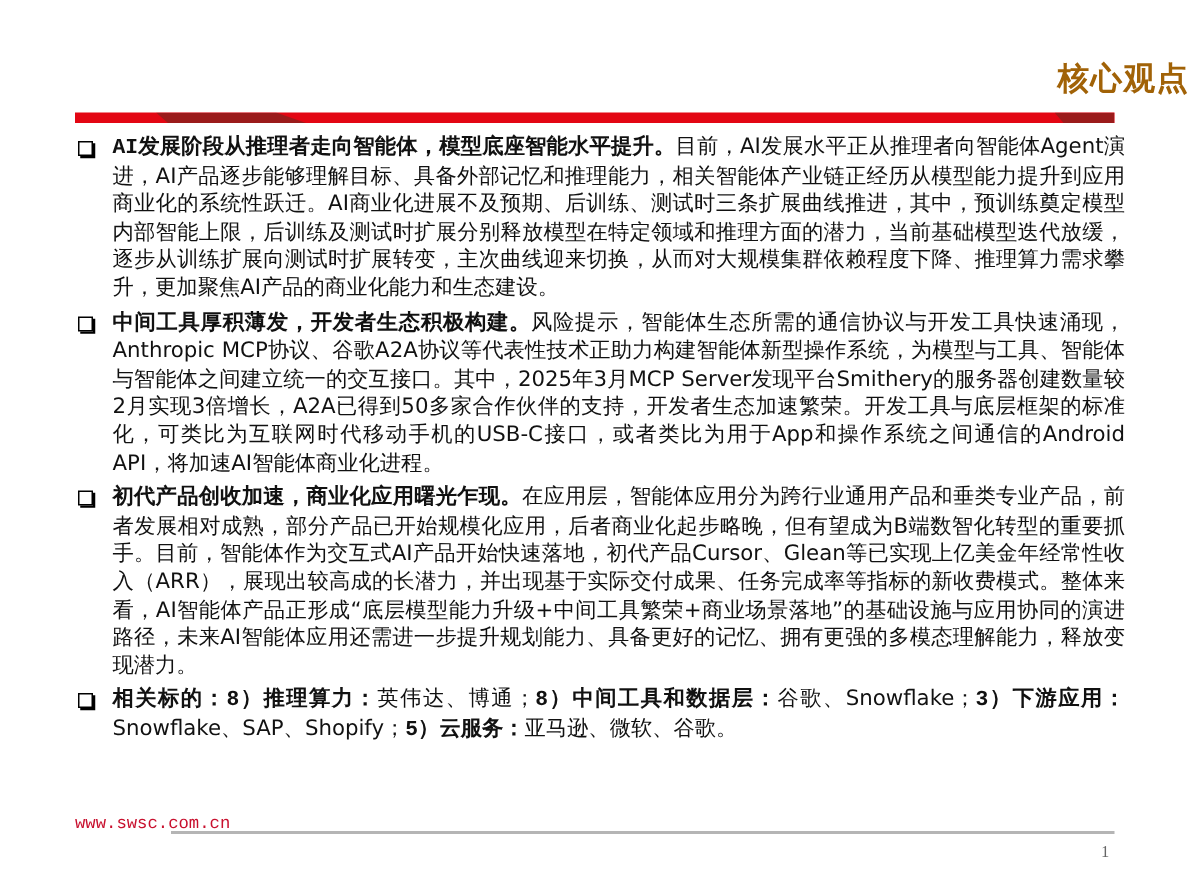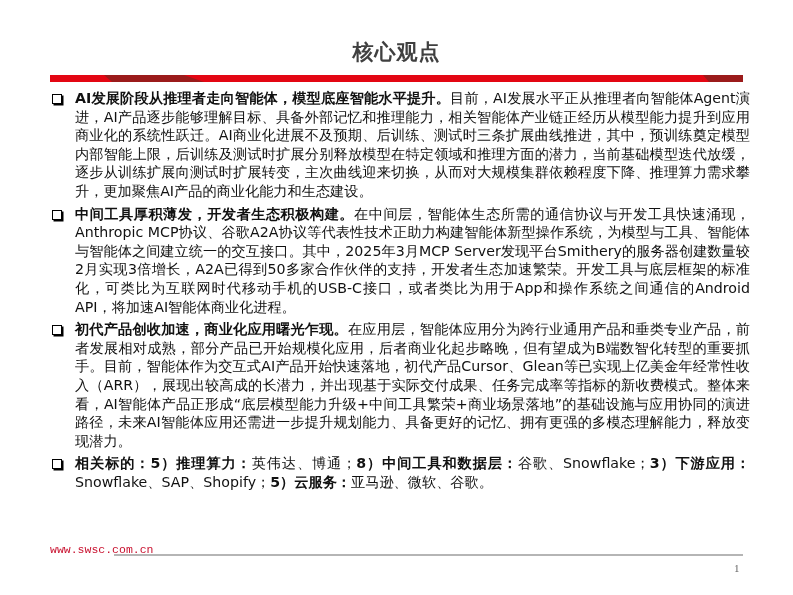--- a/index.html
+++ b/index.html
@@ -13,25 +13,25 @@
       position: relative;
       overflow: hidden;
       font-family: "DejaVu Sans", "Liberation Sans", sans-serif;
       color: #111111;
     }
     .page-title {
       position: absolute;
       top: 38px;
       left: 0;
       width: 793px;
-      text-align: center;
+      text-align: right;
       font-size: 21px;
       font-weight: bold;
       letter-spacing: 1px;
-      color: #404040;
+      color: #a16207;
     }
     .title-bar {
       position: absolute;
       top: 75px;
       left: 50px;
       width: 693px;
       height: 7px;
       background: #e30613;
       overflow: hidden;
     }
@@ -71,20 +71,21 @@
       left: 2px;
       top: 5px;
       width: 8px;
       height: 8px;
       border: 1.4px solid #000;
       box-shadow: 1.5px 1.5px 0 #000;
       background: #fff;
     }
     .bullet-item b {
       font-weight: bold;
+      font-family: Liberation Mono, monospace;
     }
     .footer-url {
       position: absolute;
       top: 543px;
       left: 50px;
       font-family: Liberation Mono, monospace;
       font-size: 11.5px;
       color: #c8102e;
     }
     .footer-line {
@@ -116,31 +117,31 @@
 
 <div class="content">
 
   <div class="bullet-item">
     <span class="bullet-box"></span>
     <b>AI发展阶段从推理者走向智能体，模型底座智能水平提升。</b><span>目前，AI发展水平正从推理者向智能体Agent演进，AI产品逐步能够理解目标、具备外部记忆和推理能力，相关智能体产业链正经历从模型能力提升到应用商业化的系统性跃迁。AI商业化进展不及预期、后训练、测试时三条扩展曲线推进，其中，预训练奠定模型内部智能上限，后训练及测试时扩展分别释放模型在特定领域和推理方面的潜力，当前基础模型迭代放缓，逐步从训练扩展向测试时扩展转变，主次曲线迎来切换，从而对大规模集群依赖程度下降、推理算力需求攀升，更加聚焦AI产品的商业化能力和生态建设。</span>
   </div>
 
   <div class="bullet-item">
     <span class="bullet-box"></span>
-    <b>中间工具厚积薄发，开发者生态积极构建。</b><span>在中间层，智能体生态所需的通信协议与开发工具快速涌现，Anthropic MCP协议、谷歌A2A协议等代表性技术正助力构建智能体新型操作系统，为模型与工具、智能体与智能体之间建立统一的交互接口。其中，2025年3月MCP Server发现平台Smithery的服务器创建数量较2月实现3倍增长，A2A已得到50多家合作伙伴的支持，开发者生态加速繁荣。开发工具与底层框架的标准化，可类比为互联网时代移动手机的USB-C接口，或者类比为用于App和操作系统之间通信的Android API，将加速AI智能体商业化进程。</span>
+    <b>中间工具厚积薄发，开发者生态积极构建。</b><span>风险提示，智能体生态所需的通信协议与开发工具快速涌现，Anthropic MCP协议、谷歌A2A协议等代表性技术正助力构建智能体新型操作系统，为模型与工具、智能体与智能体之间建立统一的交互接口。其中，2025年3月MCP Server发现平台Smithery的服务器创建数量较2月实现3倍增长，A2A已得到50多家合作伙伴的支持，开发者生态加速繁荣。开发工具与底层框架的标准化，可类比为互联网时代移动手机的USB-C接口，或者类比为用于App和操作系统之间通信的Android API，将加速AI智能体商业化进程。</span>
   </div>
 
   <div class="bullet-item">
     <span class="bullet-box"></span>
     <b>初代产品创收加速，商业化应用曙光乍现。</b><span>在应用层，智能体应用分为跨行业通用产品和垂类专业产品，前者发展相对成熟，部分产品已开始规模化应用，后者商业化起步略晚，但有望成为B端数智化转型的重要抓手。目前，智能体作为交互式AI产品开始快速落地，初代产品Cursor、Glean等已实现上亿美金年经常性收入（ARR），展现出较高成的长潜力，并出现基于实际交付成果、任务完成率等指标的新收费模式。整体来看，AI智能体产品正形成“底层模型能力升级+中间工具繁荣+商业场景落地”的基础设施与应用协同的演进路径，未来AI智能体应用还需进一步提升规划能力、具备更好的记忆、拥有更强的多模态理解能力，释放变现潜力。</span>
   </div>
 
   <div class="bullet-item">
     <span class="bullet-box"></span>
-    <b>相关标的：5）推理算力：</b><span>英伟达、博通；</span><b>8）中间工具和数据层：</b><span>谷歌、Snowflake；</span><b>3）下游应用：</b><span>Snowflake、SAP、Shopify；</span><b>5）云服务：</b><span>亚马逊、微软、谷歌。</span>
+    <b>相关标的：8）推理算力：</b><span>英伟达、博通；</span><b>8）中间工具和数据层：</b><span>谷歌、Snowflake；</span><b>3）下游应用：</b><span>Snowflake、SAP、Shopify；</span><b>5）云服务：</b><span>亚马逊、微软、谷歌。</span>
   </div>
 
 
 </div>
 
 <div class="footer-url">www.swsc.com.cn</div>
 <div class="footer-line"></div>
 <div class="page-number">1</div>
 
 </body></html>

